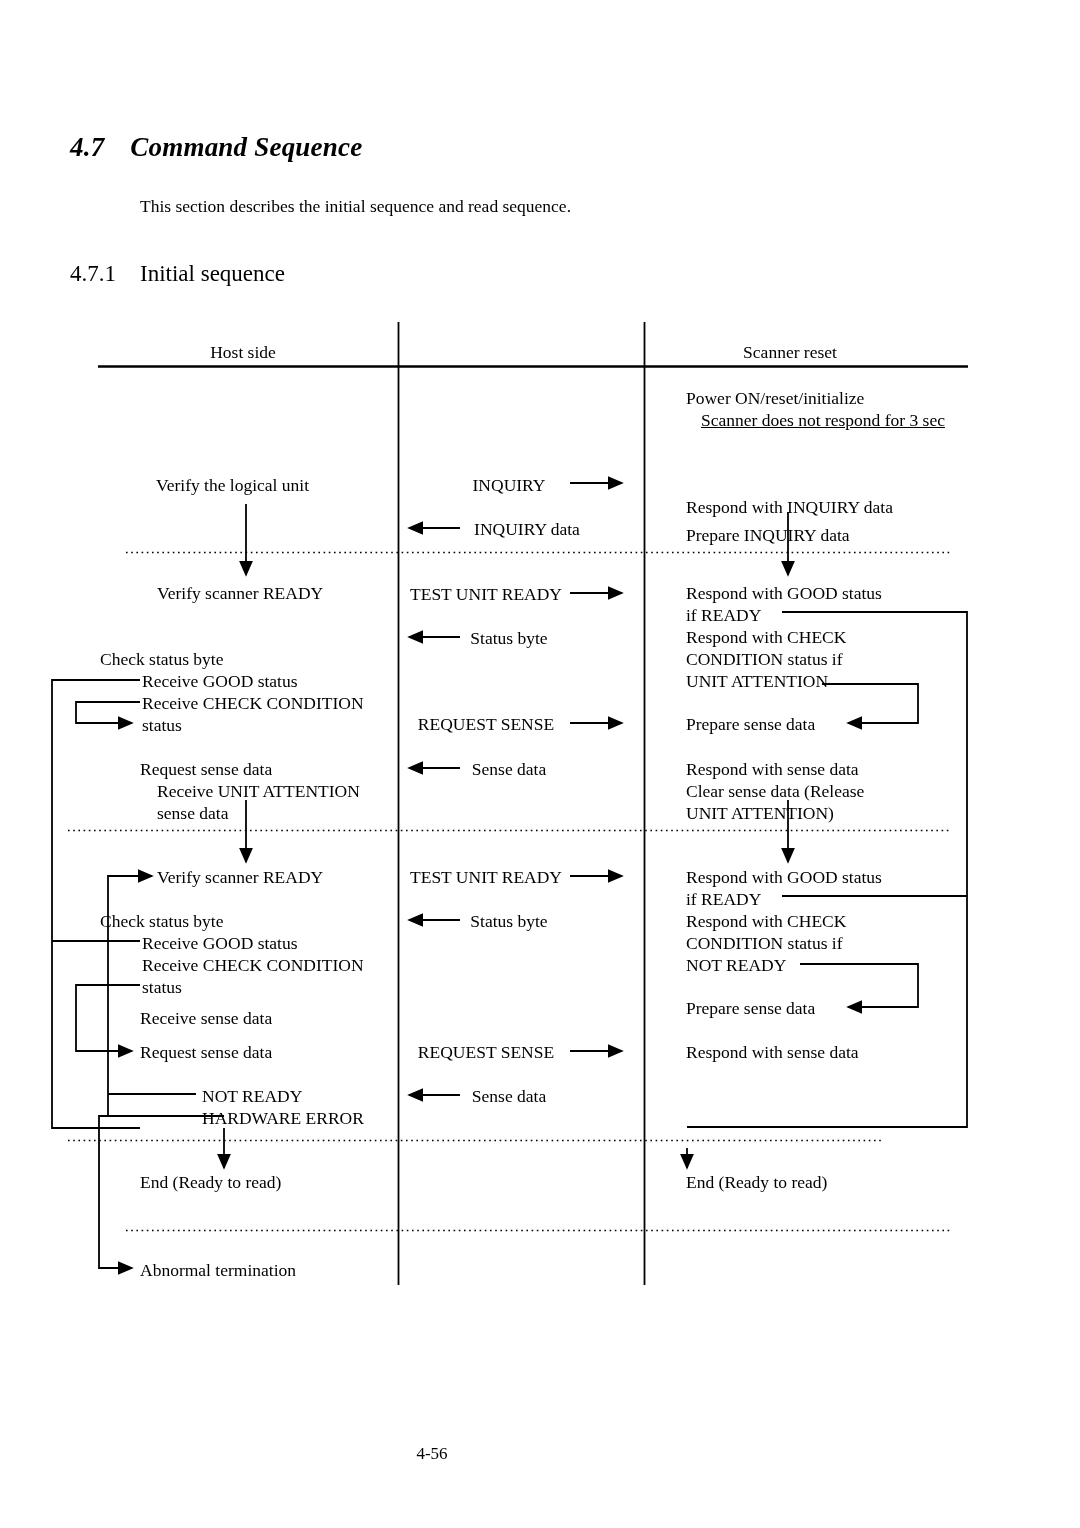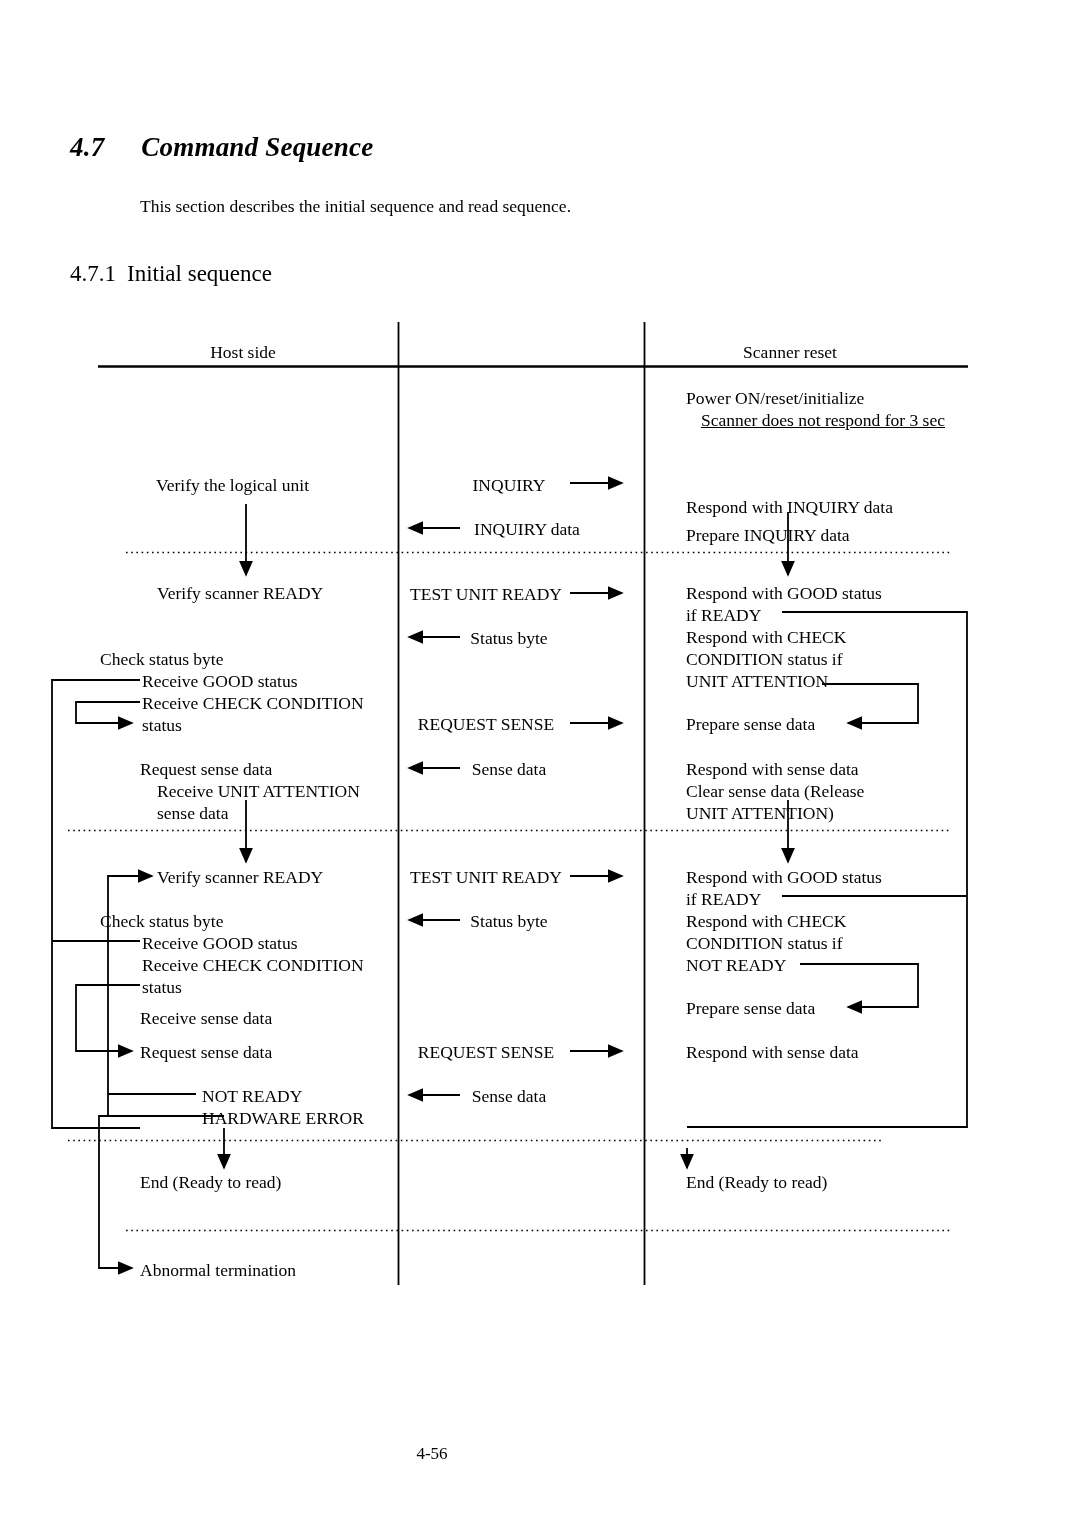--- a/index.html
+++ b/index.html
@@ -20,38 +20,38 @@
   #section-heading {
     position: absolute;
     left: 70px;
     top: 132px;
     font-size: 27px;
     font-style: italic;
     font-weight: bold;
     letter-spacing: 0.2px;
     white-space: nowrap;
   }
-  #section-heading .num { margin-right: 37px; }
+  #section-heading .num { margin-right: 26px; }
 
   #intro-paragraph {
     position: absolute;
     left: 140px;
     top: 196px;
     font-size: 17.5px;
     white-space: nowrap;
   }
 
   #subsection-heading {
     position: absolute;
     left: 70px;
     top: 261px;
     font-size: 23px;
     white-space: nowrap;
   }
-  #subsection-heading .num { margin-right: 11px; }
+  #subsection-heading .num { margin-right: 24px; }
 
   #page-number {
     position: absolute;
     left: 0;
     top: 1444px;
     width: 864px;
     text-align: center;
     font-size: 17px;
   }
 

